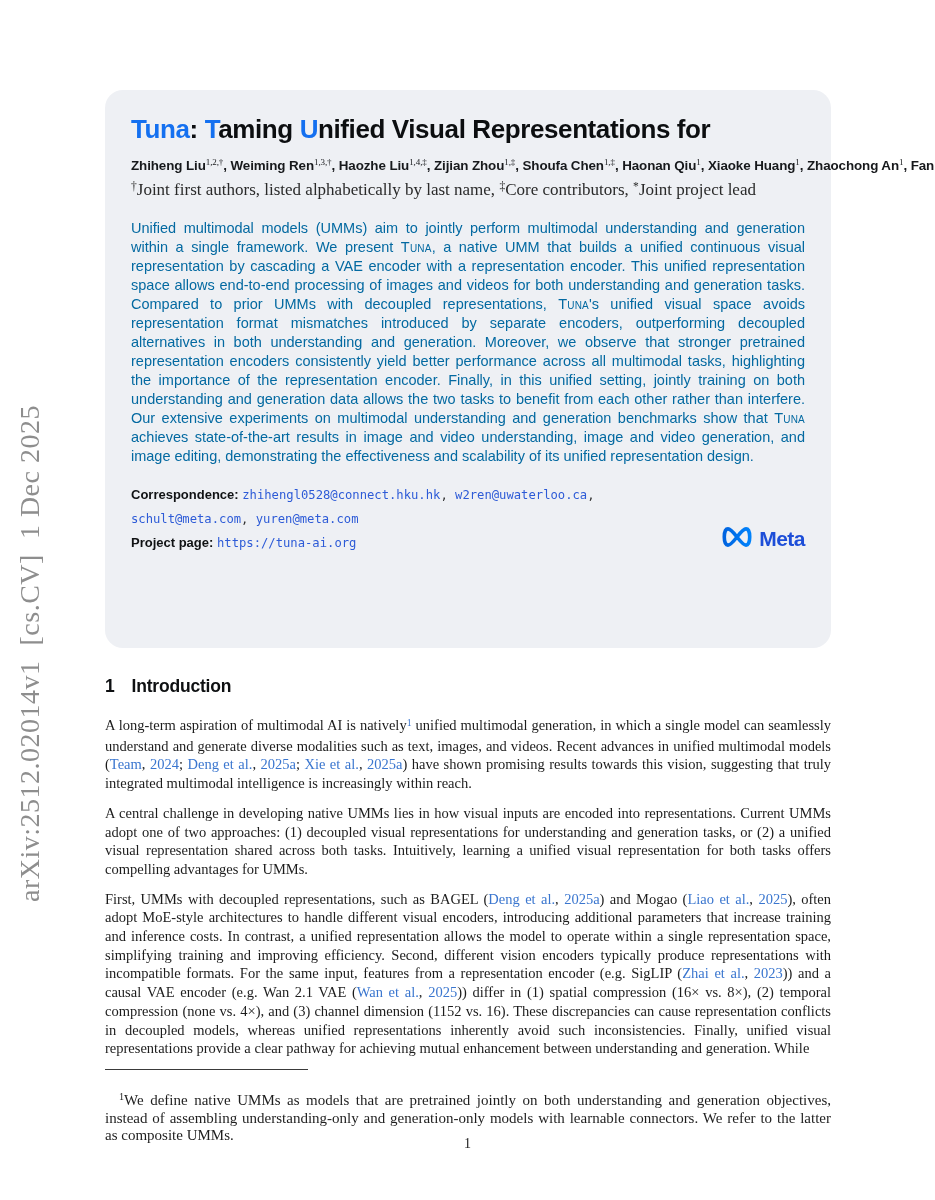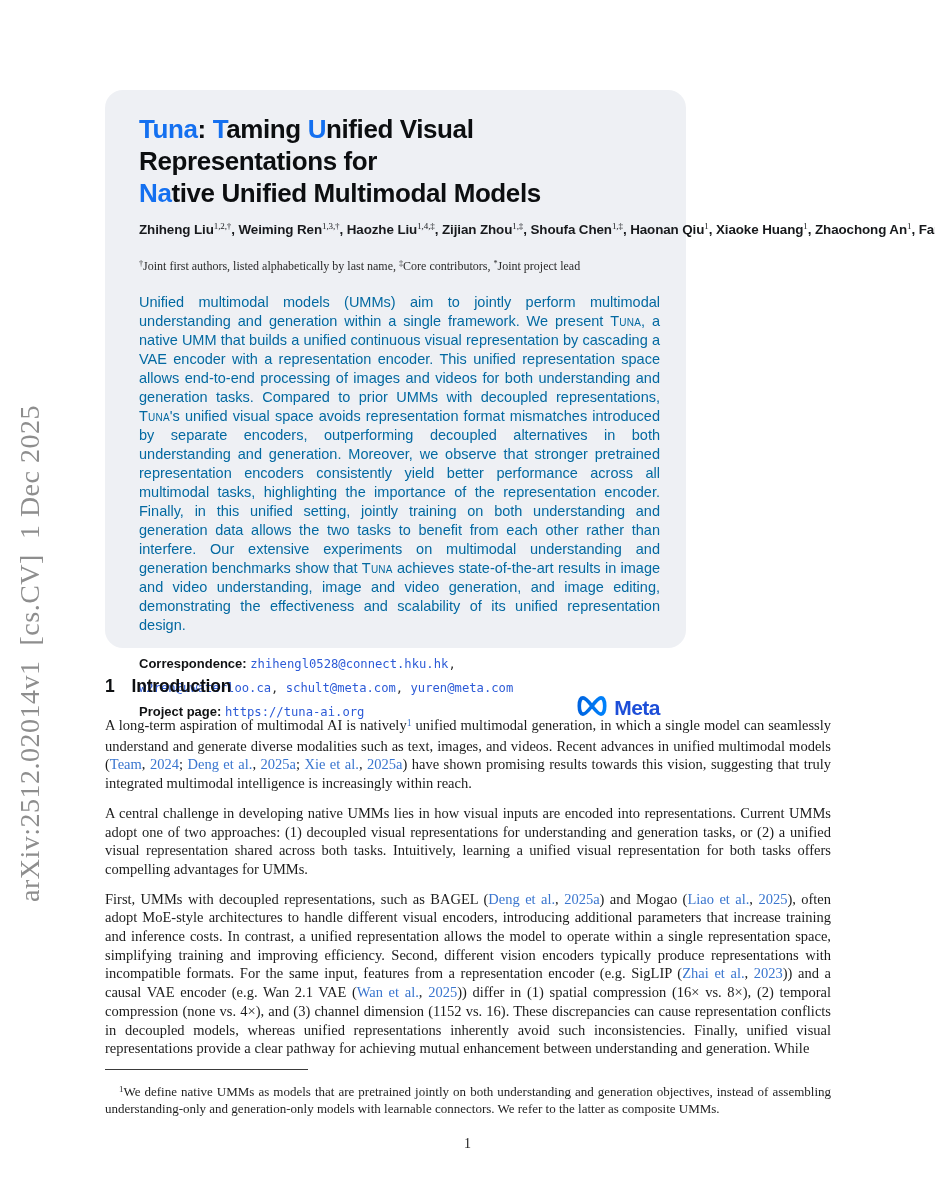--- a/index.html
+++ b/index.html
@@ -11,33 +11,33 @@
   
   .arxiv-watermark {
     position:absolute; left:14px; top:302px; height:600px;
     writing-mode:vertical-rl; transform:rotate(180deg);
     font-family:"Liberation Serif", serif; font-size:28px; color:#8e8e8e;
     white-space:pre; letter-spacing:0.5px;
     display:flex; align-items:center;
   }
   
   .card {
-    position:absolute; left:105px; top:90px; width:581px; height:558px;
+    position:absolute; left:105px; top:90px; width:726px; height:558px;
     background:var(--card_bg,#eef0f4); border-radius:18px;
-    padding:24px 26px 20px 34px;
+    padding:24px 26px 20px 26px;
   }
   .title { font-size:26px; font-weight:700; letter-spacing:-0.4px; line-height:1.23; color:#0c0e10; }
   .title .blue { color:var(--accent_blue,#1470f0); }
   .authors { margin-top:9px; font-size:13.4px; font-weight:700; color:#17191c; line-height:1.7; letter-spacing:-0.1px; }
   .author { white-space:nowrap; }
   .author:not(:last-child)::after { content:", "; }
   .author sup { font-size:9px; font-weight:400; font-family:"Liberation Serif", serif; }
   .serif { font-family:"Liberation Serif", serif; }
   .affils { margin-top:8px; font-size:15px; color:#1f1f1f; }
-  .notes  { margin-top:17px; font-size:12px; color:#2a2a2a; }
+  .notes  { margin-top:2px; font-size:17px; color:#2a2a2a; }
   .seg.sup, .affils .sup, .notes .sup { font-size:68%; vertical-align:baseline; position:relative; top:-0.45em; }
   .abstract {
     margin-top:19px; font-size:14.5px; line-height:19px; color:#0369a1;
     text-align:justify;
   }
   .seg.sc { font-variant:small-caps; letter-spacing:0.2px; }
   .seg.i { }
   .seg.link { color:var(--citation_blue,#3a76cf); }
   .meta-row { margin-top:17px; display:flex; justify-content:space-between; align-items:flex-end; }
   .contact-line { font-size:13px; font-weight:700; color:#101214; line-height:1.8; }
@@ -47,39 +47,38 @@
   .meta-word { font-size:21px; font-weight:700; color:#1d4ed8; letter-spacing:-0.5px; }
   
   .content { position:absolute; left:105px; top:676px; width:726px; }
   .section-heading { display:flex; gap:17px; font-size:17.5px; font-weight:700; color:#0e1012; margin-bottom:19px; letter-spacing:-0.2px; }
   p.body {
     font-family:"Liberation Serif", serif; font-size:14.5px; line-height:18.7px;
     color:#1c1c1c; text-align:justify; margin-bottom:11px;
   }
   .footnote-rule { width:203px; border-top:1.3px solid #3a3a3a; margin-top:5px; }
   p.footnote {
-    margin-top:14px; font-family:"Liberation Serif", serif; font-size:13px;
+    margin-top:22px; font-family:"Liberation Serif", serif; font-size:15px;
     line-height:16.4px; color:#1e1e1e; text-align:justify; text-indent:14px; margin-bottom:0;
   }
   .page-number {
     position:absolute; left:0; right:0; top:1136px; text-align:center;
     font-family:"Liberation Serif", serif; font-size:14px; color:#222;
   }
 </style>
 </head>
 <body>
 
 <div class="page">
 
   <div class="arxiv-watermark">arXiv:2512.02014v1  [cs.CV]  1 Dec 2025</div>
 
   <div class="card">
     <h1 class="title">
       <div class="title-line"><span class="seg blue">Tuna</span><span class="seg">: </span><span class="seg blue">T</span><span class="seg">aming </span><span class="seg blue">U</span><span class="seg">nified Visual Representations for</span></div>
-      <div class="title-line"><span class="seg blue">Na</span><span class="seg">tive Unified Multimodal Models</span></div>
     </h1>
 
     <div class="authors"><span class="author"><span>Zhiheng Liu</span><sup>1,2,†</sup></span><span class="author"><span>Weiming Ren</span><sup>1,3,†</sup></span><span class="author"><span>Haozhe Liu</span><sup>1,4,‡</sup></span><span class="author"><span>Zijian Zhou</span><sup>1,‡</sup></span><span class="author"><span>Shoufa Chen</span><sup>1,‡</sup></span><span class="author"><span>Haonan Qiu</span><sup>1</sup></span><span class="author"><span>Xiaoke Huang</span><sup>1</sup></span><span class="author"><span>Zhaochong An</span><sup>1</sup></span><span class="author"><span>Fanny Yang</span></span></div>
 
 
     <div class="notes serif"><span class="seg sup">†</span><span class="seg">Joint first authors, listed alphabetically by last name, </span><span class="seg sup">‡</span><span class="seg">Core contributors, </span><span class="seg sup">*</span><span class="seg">Joint project lead</span></div>
 
     <p class="abstract"><span class="seg">Unified multimodal models (UMMs) aim to jointly perform multimodal understanding and generation within a single framework. We present </span><span class="seg sc">Tuna</span><span class="seg">, a native UMM that builds a unified continuous visual representation by cascading a VAE encoder with a representation encoder. This unified representation space allows end-to-end processing of images and videos for both understanding and generation tasks. Compared to prior UMMs with decoupled representations, </span><span class="seg sc">Tuna</span><span class="seg">'s unified visual space avoids representation format mismatches introduced by separate encoders, outperforming decoupled alternatives in both understanding and generation. Moreover, we observe that stronger pretrained representation encoders consistently yield better performance across all multimodal tasks, highlighting the importance of the representation encoder. Finally, in this unified setting, jointly training on both understanding and generation data allows the two tasks to benefit from each other rather than interfere. Our extensive experiments on multimodal understanding and generation benchmarks show that </span><span class="seg sc">Tuna</span><span class="seg"> achieves state-of-the-art results in image and video understanding, image and video generation, and image editing, demonstrating the effectiveness and scalability of its unified representation design.</span></p>
 
     <div class="meta-row">

